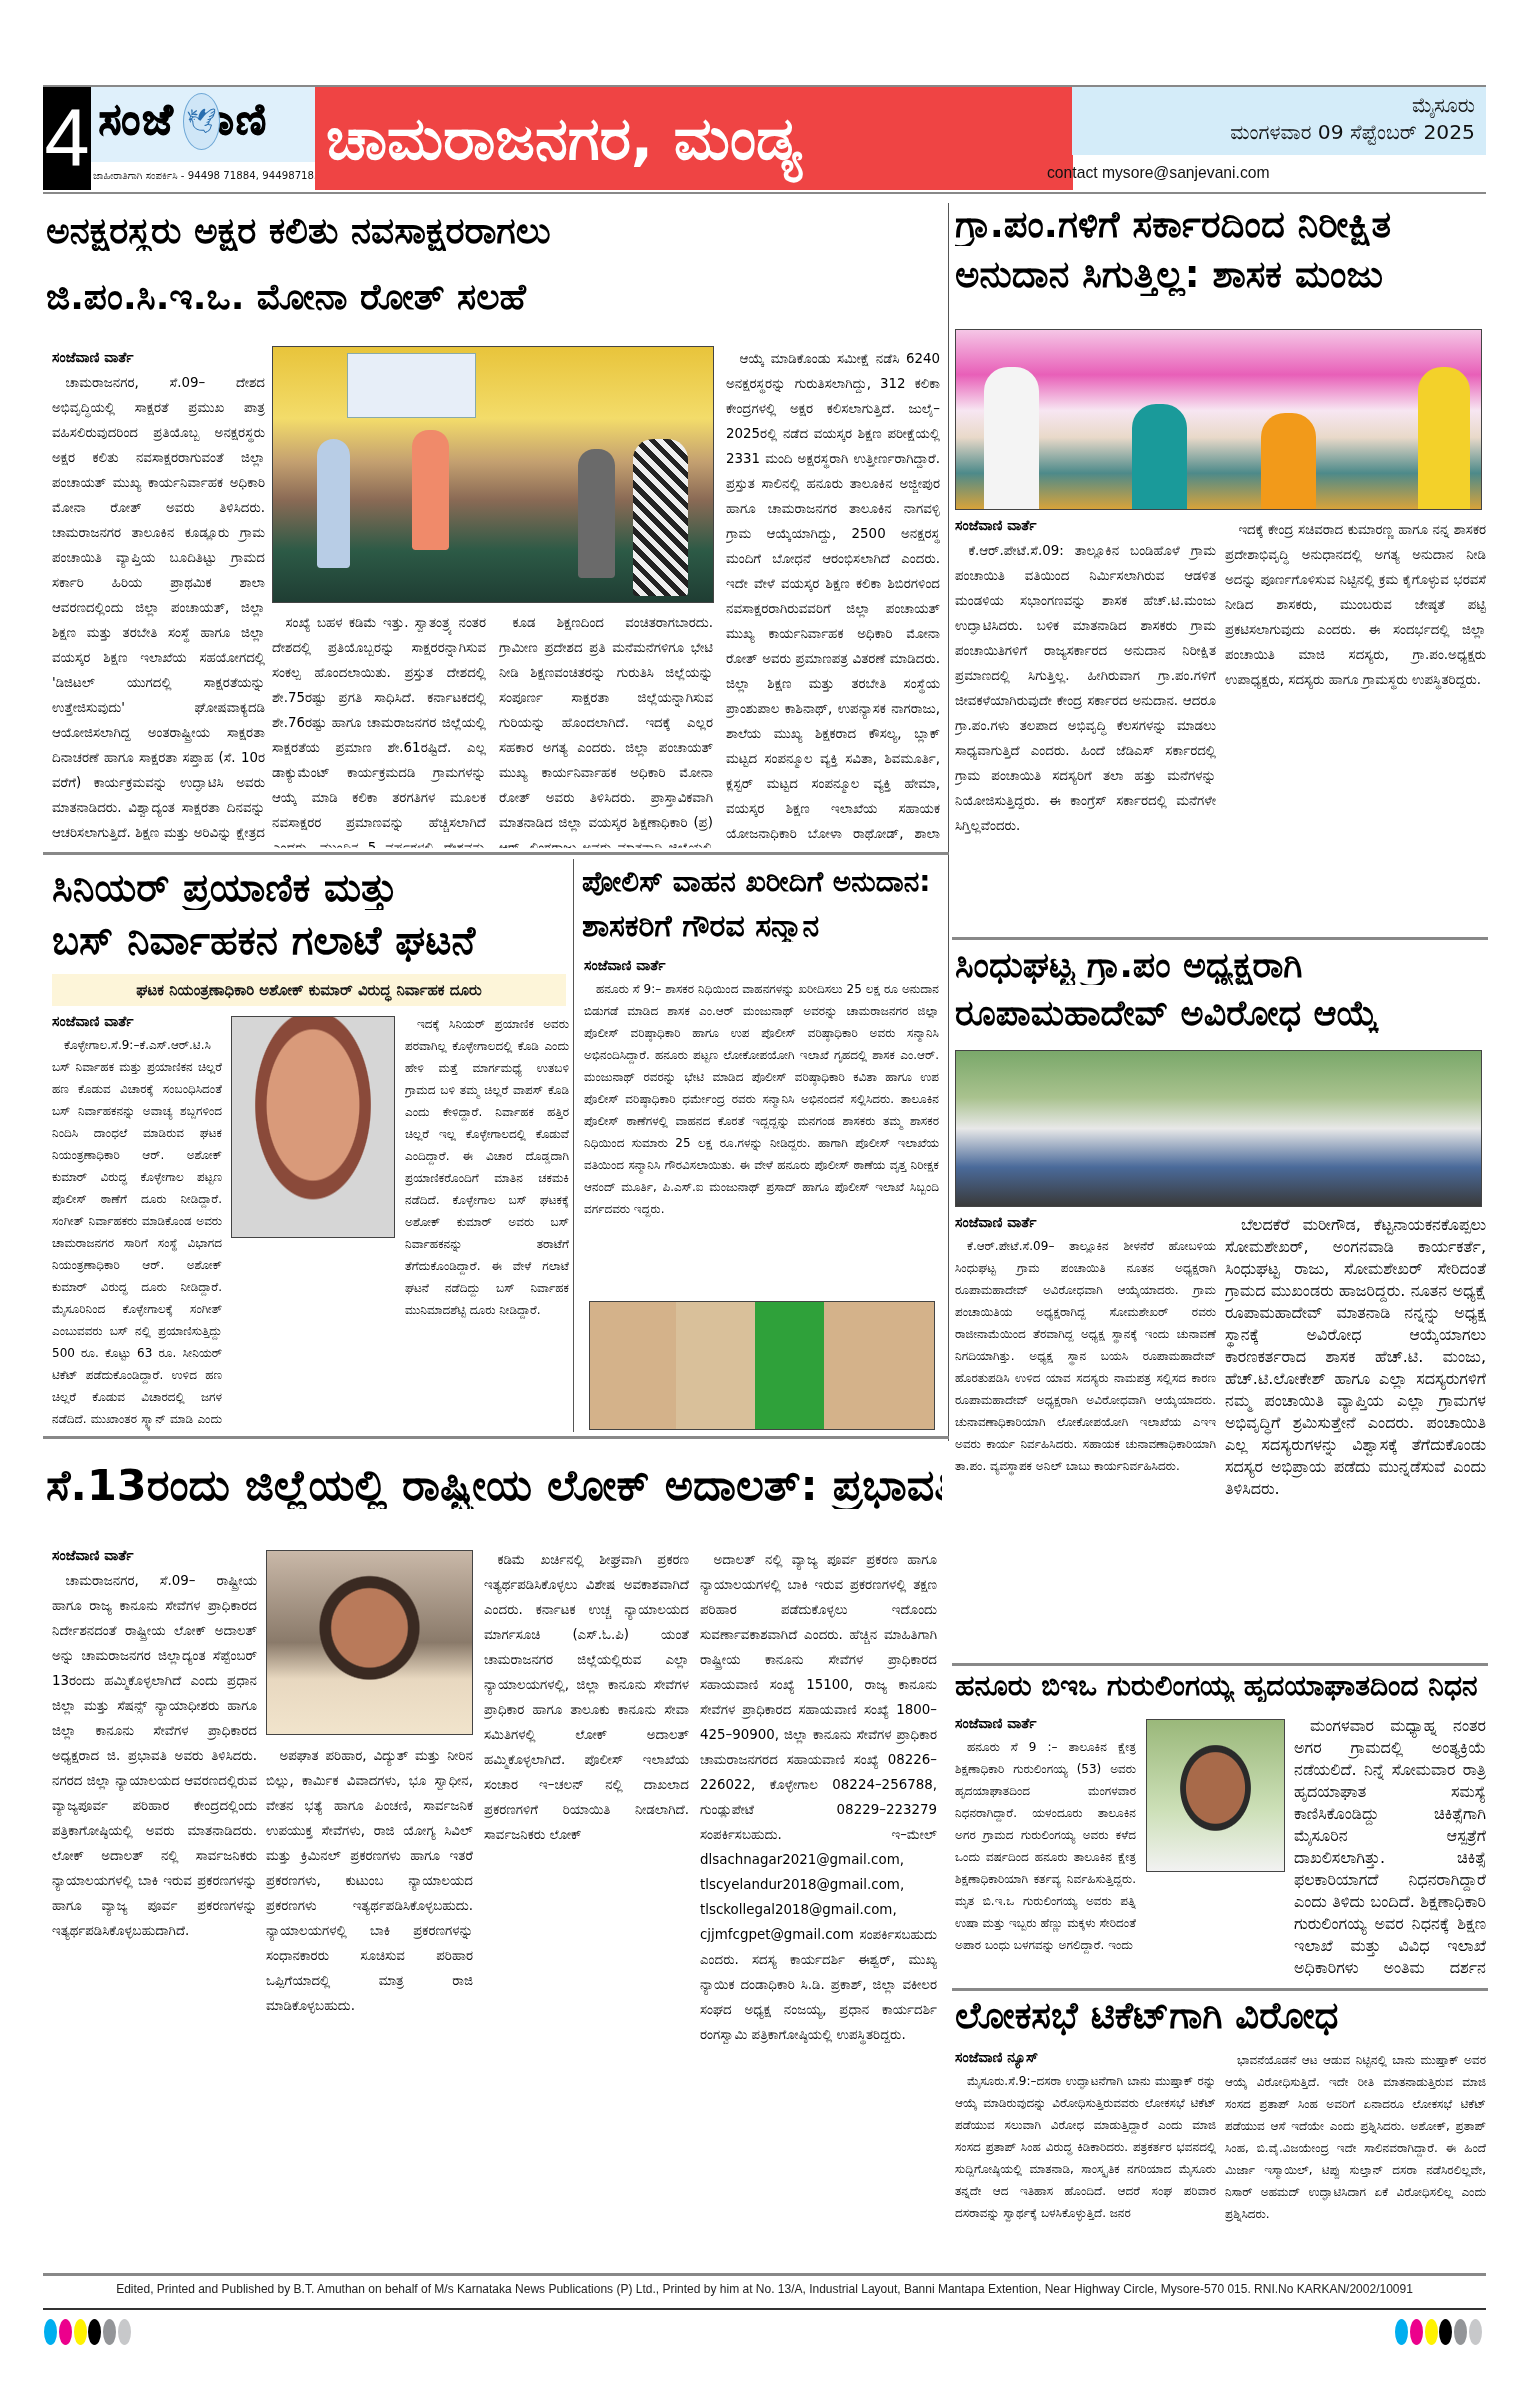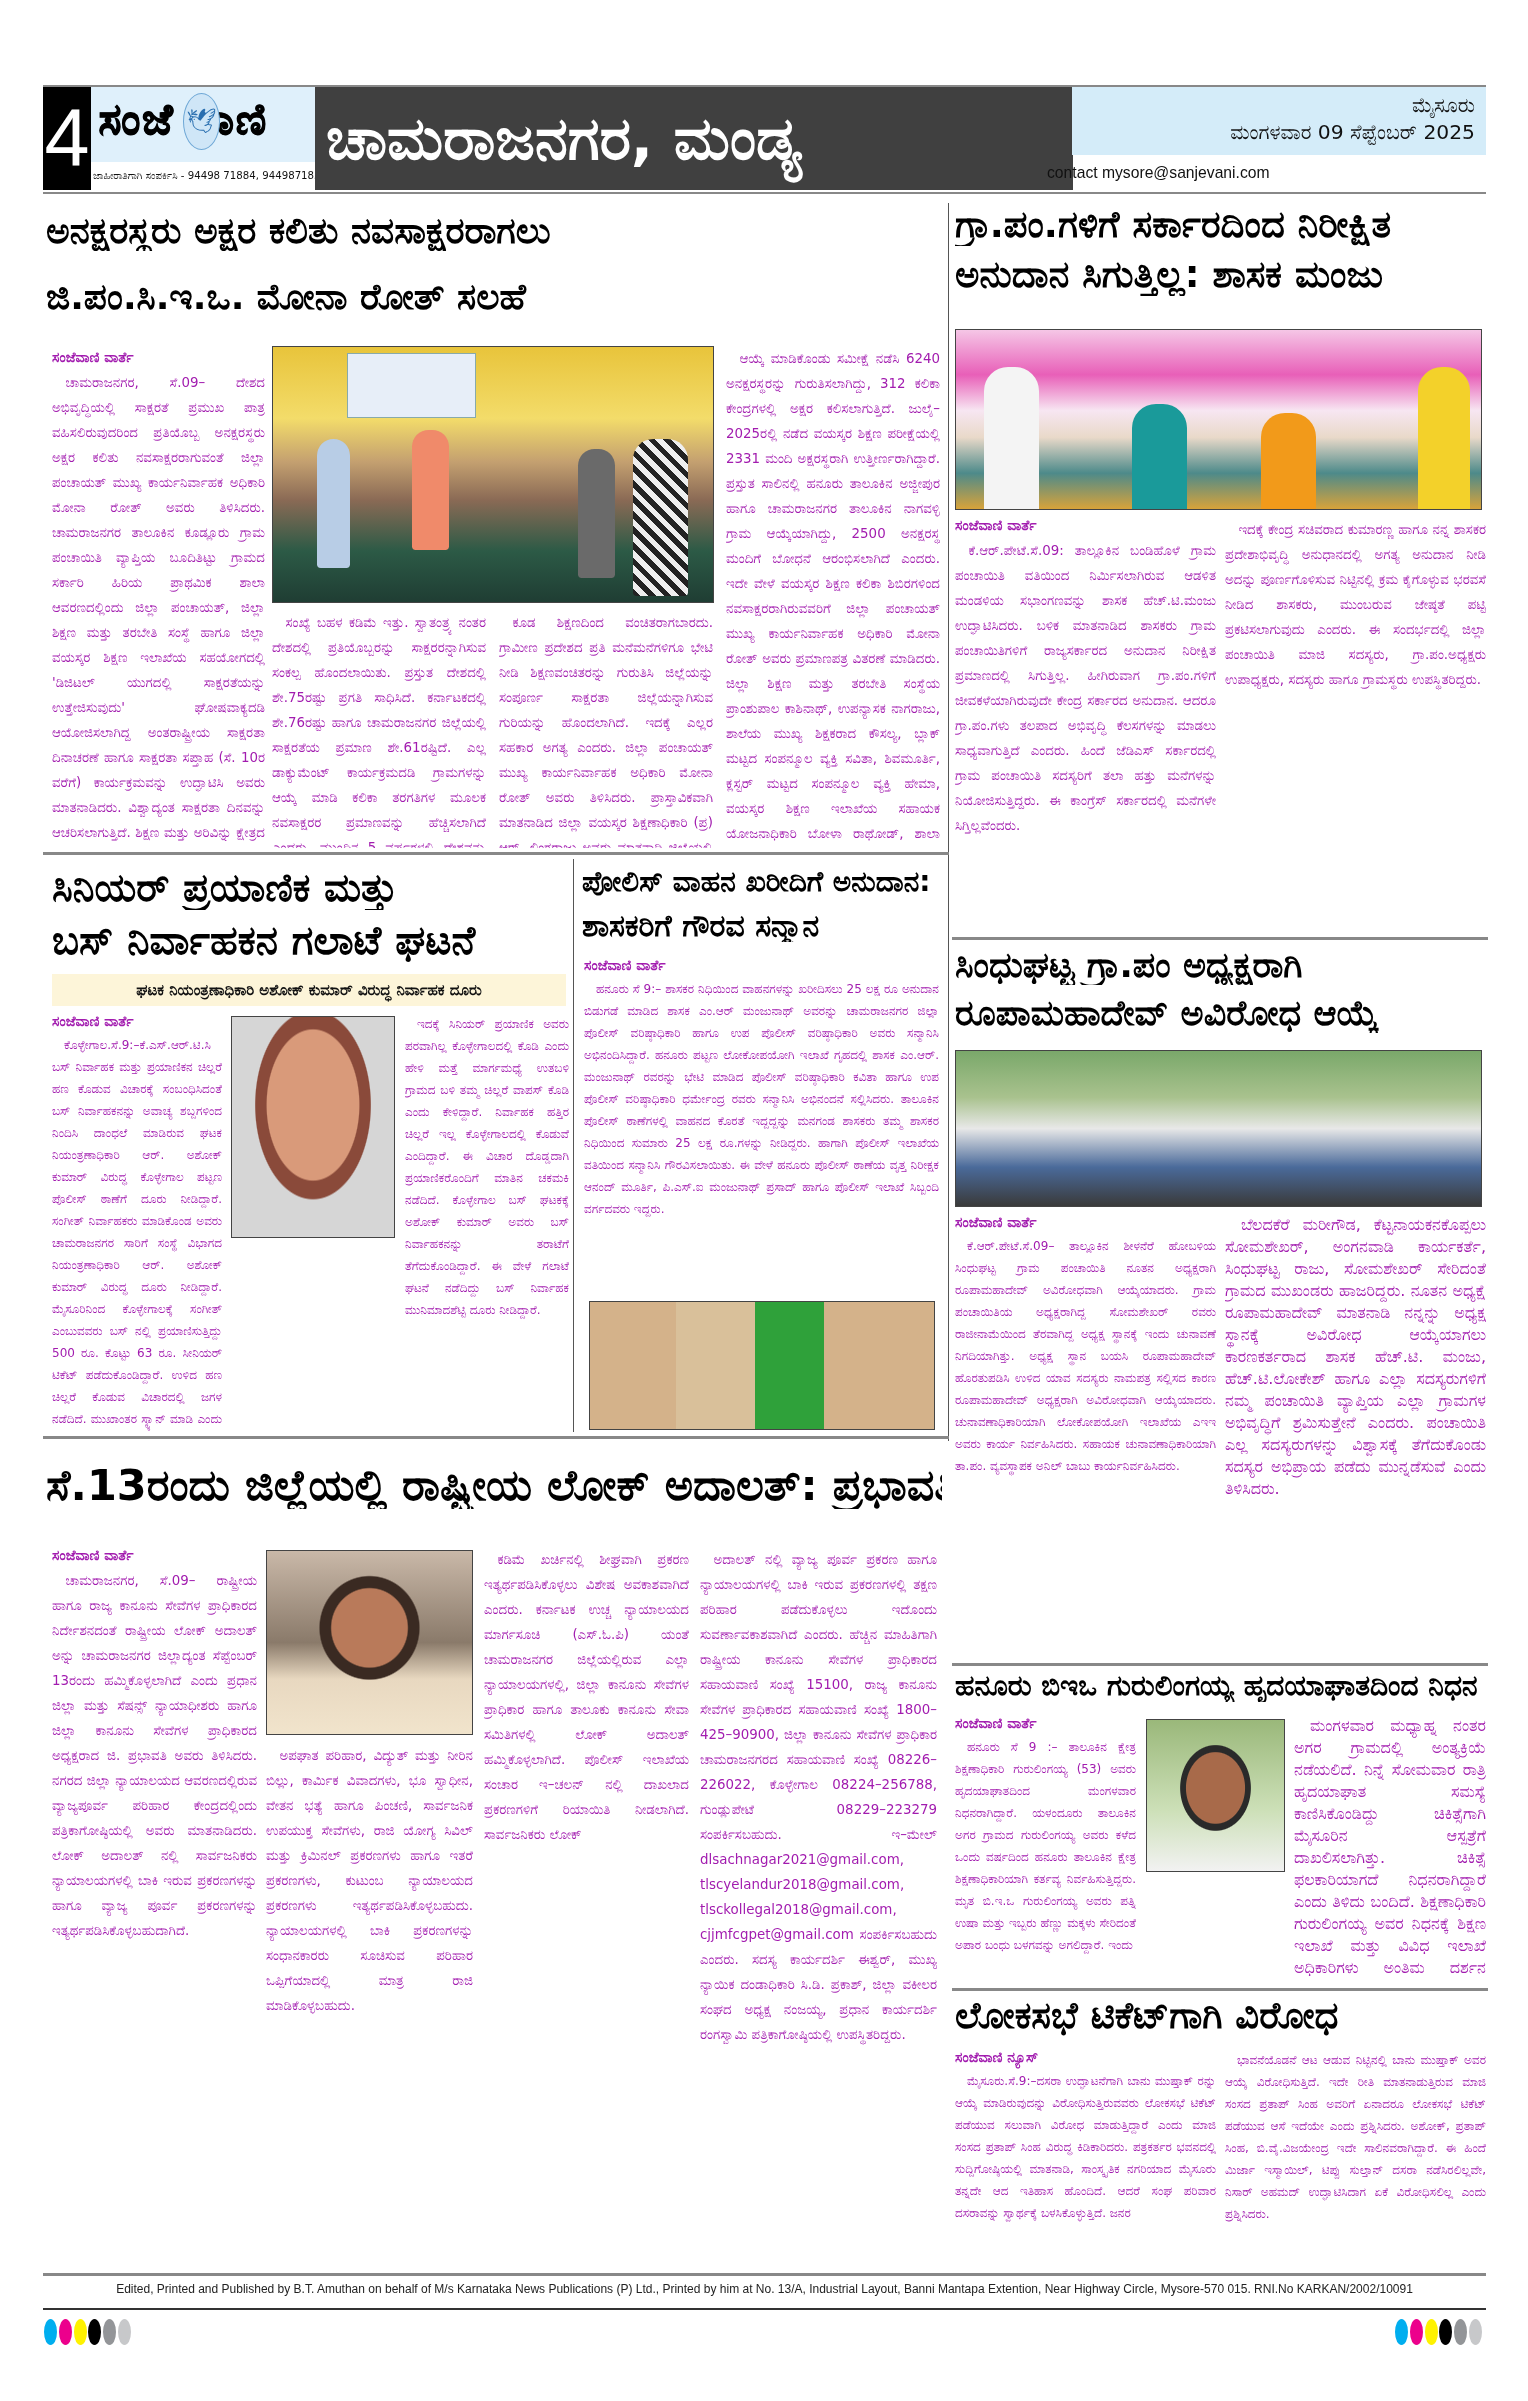--- a/index.html
+++ b/index.html
@@ -4,31 +4,31 @@
 <style>
 *{box-sizing:border-box;margin:0;padding:0}
 body{width:1528px;height:2401px;background:#fff;font-family:"DejaVu Sans",sans-serif;color:#111;position:relative;overflow:hidden}
 
 .mast{position:absolute;left:43px;top:85px;width:1443px;height:109px;border-top:2.8px solid #888;border-bottom:2.8px solid #888}
 .pgno{position:absolute;left:0;top:0;width:48px;height:103px;background:#000;color:#fff;font:400 81px "Liberation Sans",sans-serif;display:flex;align-items:center;justify-content:center}
 .logo{position:absolute;left:48px;top:0;width:238px;height:103px;background:#dff0fb}
 .logo-name{position:absolute;left:7.4px;top:7.4px;font:900 43px "DejaVu Serif",serif;color:#000;letter-spacing:1.8px;-webkit-text-stroke:0.9px #000}
 .logo-dove{position:absolute;left:92px;top:5.5px;width:37px;height:57px;border-radius:50%;border:1.8px solid #6fa8d6;background:#cfe6f7;color:#2a6fb0;font-size:24px;display:flex;align-items:center;justify-content:center}
 .logo-contact{position:absolute;left:0;bottom:0;width:100%;height:28px;background:#fff;font:400 10.2px "DejaVu Sans",sans-serif;display:flex;align-items:center;justify-content:center}
-.edition{position:absolute;left:272px;top:0;width:758px;height:103px;background:#404040;color:#fff;font:700 59px "DejaVu Sans",sans-serif;display:flex;align-items:center;padding-left:11px;white-space:nowrap;overflow:hidden}
+.edition{position:absolute;left:272px;top:0;width:758px;height:103px;background:#ef4444;color:#fff;font:700 59px "DejaVu Sans",sans-serif;display:flex;align-items:center;padding-left:11px;white-space:nowrap;overflow:hidden}
 .dateblk{position:absolute;left:1029px;top:0;width:414px;height:68px;background:#d4ecf9;text-align:right;padding:5.5px 11px 0 0}
 .dateblk .city{font:400 20.3px "DejaVu Sans",sans-serif}
 .dateblk .date{font:400 20.3px "DejaVu Sans",sans-serif;margin-top:3.7px}
 .contact{position:absolute;left:1004px;top:68px;width:414px;height:35px;text-align:left;padding-right:11px;font:400 15.7px "Liberation Sans",sans-serif;line-height:35px}
 
 .hl{position:absolute;font-family:"DejaVu Sans",sans-serif;font-weight:700;color:#000;line-height:1.1;white-space:nowrap;overflow:hidden}
 .rule{position:absolute;height:2.8px;background:#888}
 .vrule{position:absolute;width:0.9px;background:#555}
 .byline{font:700 14px "DejaVu Sans",sans-serif;margin-bottom:3.7px}
-.col{position:absolute;font:400 13.4px/25px "DejaVu Sans",sans-serif;text-align:justify;overflow:hidden;color:#a21caf}
+.col{position:absolute;font:400 13.4px/25px "DejaVu Sans",sans-serif;text-align:justify;overflow:hidden;color:#000000}
 .col p{text-indent:1em}
 .photo{position:absolute;overflow:hidden;border:0.9px solid #444}
 .sub{position:absolute;background:#fdf5d9;font:700 20.3px "DejaVu Sans",sans-serif;display:flex;align-items:center;justify-content:center;white-space:nowrap;overflow:hidden}
 .footer{position:absolute;left:43px;top:2282px;width:1443px;text-align:center;font:400 12px "Liberation Sans",sans-serif;color:#222}
 .dots{position:absolute;top:2319px;display:flex;gap:0}
 .dot{width:13px;height:26px;border-radius:50%;margin-right:1.8px}
 </style>
 </head>
 <body>
 

